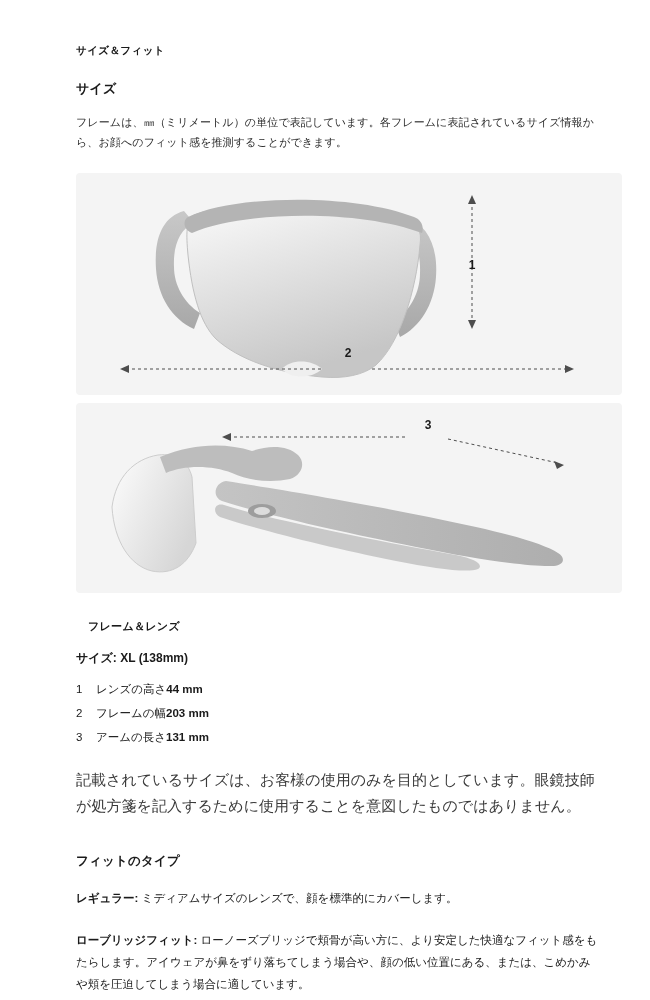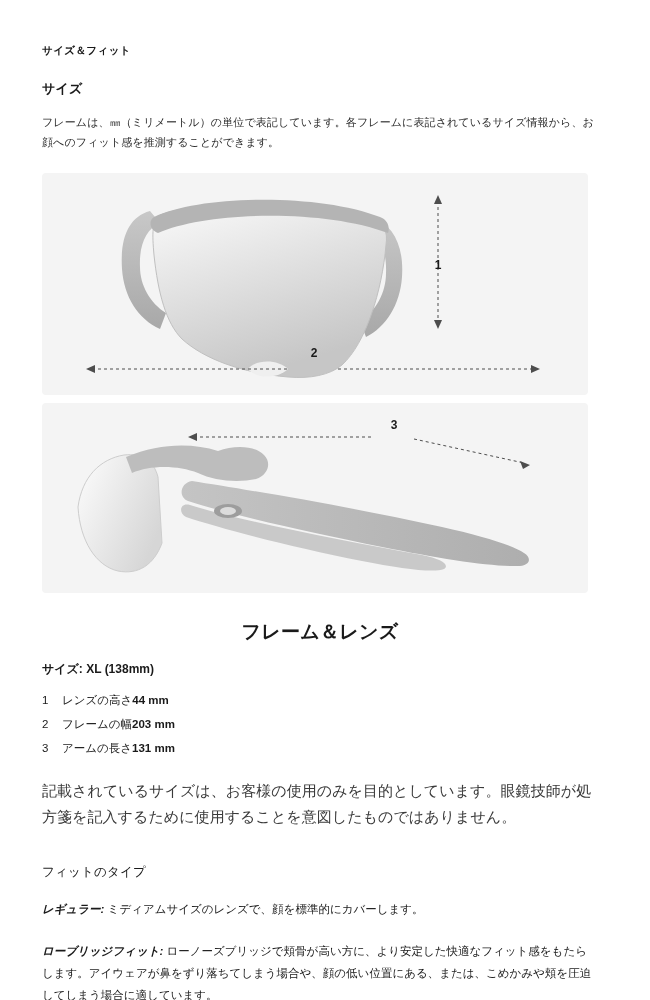--- a/index.html
+++ b/index.html
@@ -11,21 +11,21 @@
   body {
     width: 650px;
     height: 1000px;
     font-family: "Liberation Sans", sans-serif;
     color: #1a1a1a;
     overflow: hidden;
   }
   .page {
     width: 650px;
     height: 1000px;
-    padding: 44px 52px 0 42px;
+    padding: 44px 52px 0 76px;
     position: relative;
   }
 
   .breadcrumb {
     font-size: 10.5px;
     font-weight: bold;
     letter-spacing: 0.4px;
     color: #1a1a1a;
     margin: 0 0 22px 0;
   }
@@ -52,25 +52,24 @@
     border-radius: 4px;
     position: relative;
   }
   .figure-front { height: 222px; margin-bottom: 8px; }
   .figure-side  { height: 190px; margin-bottom: 26px; }
 
   .figure svg { display: block; width: 100%; height: 100%; }
 
   
   .h-frame {
-    font-size: 19px;
-    font-weight: bold;
-    margin: 0 0 16px 0;
+    font-size: 11px;
+    font-weight: bold;
+    margin: 0 0 16px 12px;
     letter-spacing: 0.3px;
-    text-align: center;
   }
   .size-line {
     font-size: 12px;
     font-weight: bold;
     margin: 0 0 15px 0;
   }
 
   .meas-list {
     margin: 0 0 22px 0;
     padding: 0;
@@ -96,31 +95,31 @@
   .disclaimer {
     font-size: 15px;
     line-height: 1.75;
     color: #3a3a3a;
     margin: 0 0 34px 0;
     letter-spacing: 0.05px;
   }
 
   .h-fit {
     font-size: 12.5px;
-    font-weight: normal;
+    font-weight: bold;
     margin: 0 0 18px 0;
     letter-spacing: 0.2px;
   }
   .fit-block {
     font-size: 11.5px;
     line-height: 1.9;
     color: #1a1a1a;
     margin: 0 0 20px 0;
   }
-  .fit-block .term { font-weight: bold; font-style: italic; }
+  .fit-block .term { font-weight: bold; }
 
   
 </style>
 </head>
 <body>
 
 <div class="page">
 
   <div class="breadcrumb">サイズ＆フィット</div>
 

